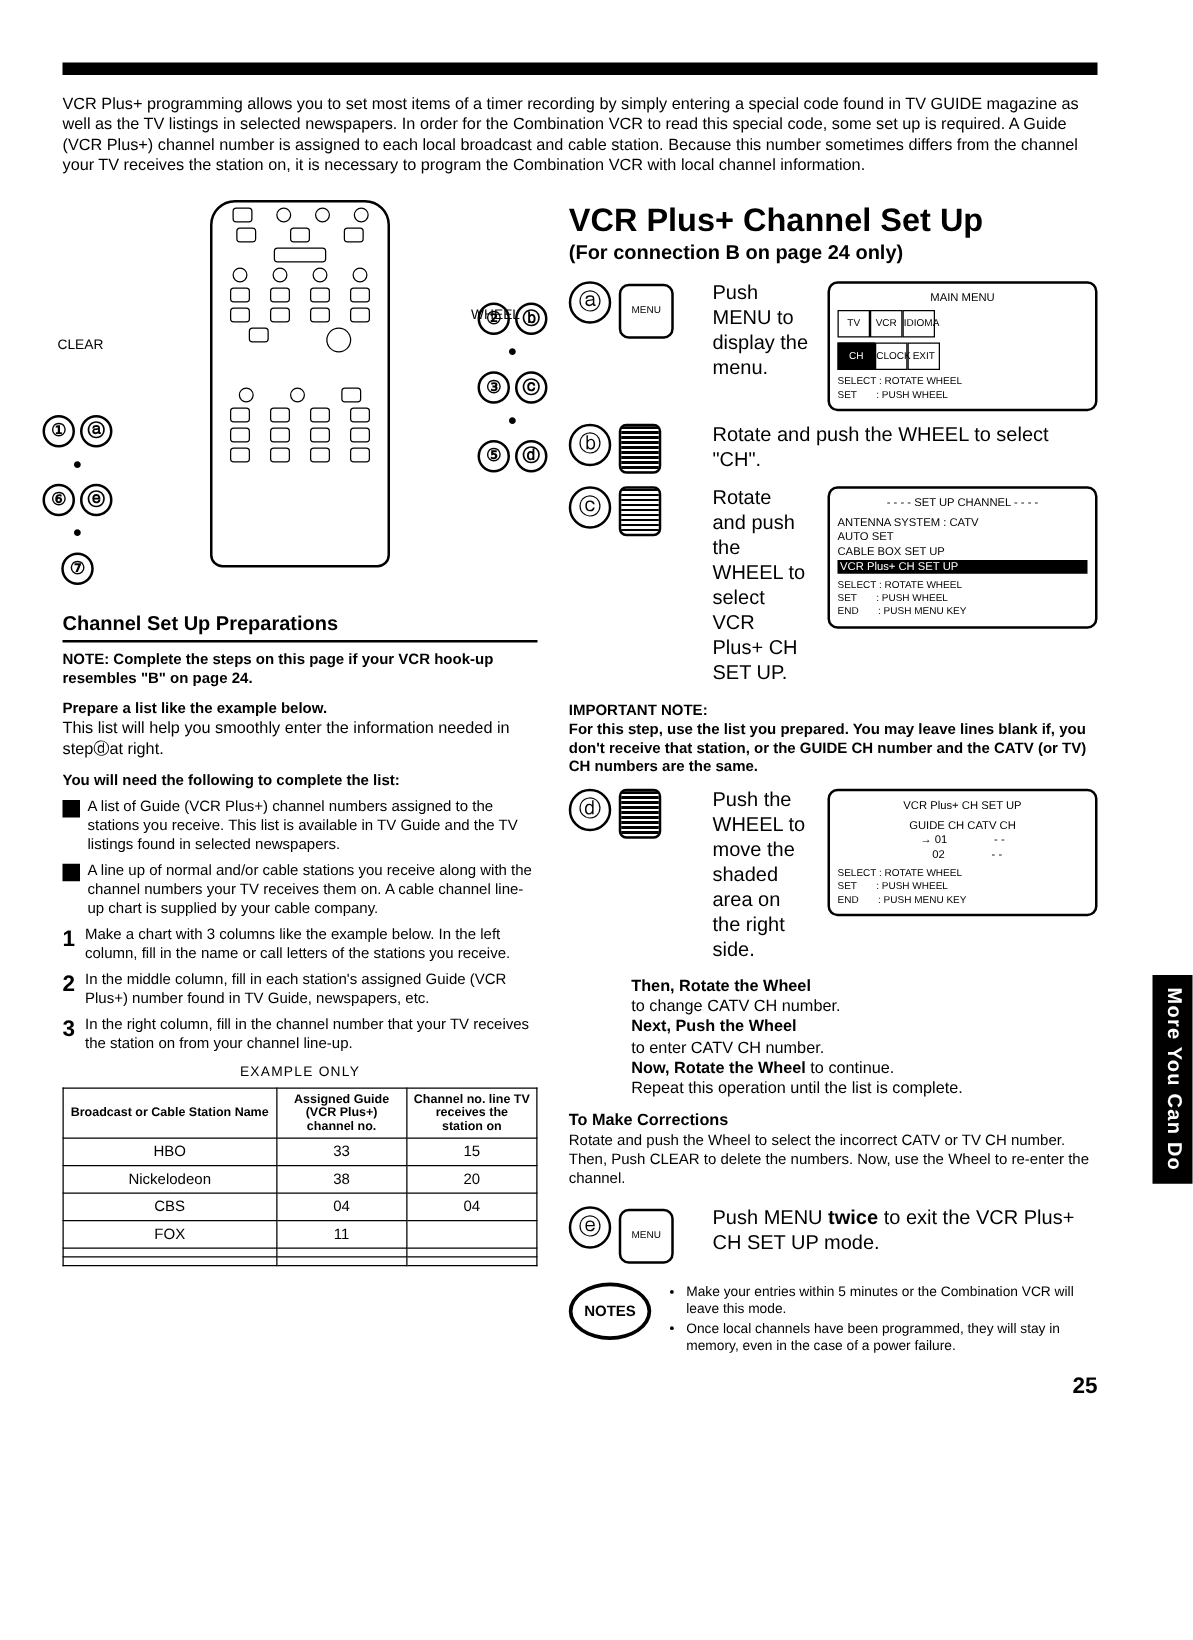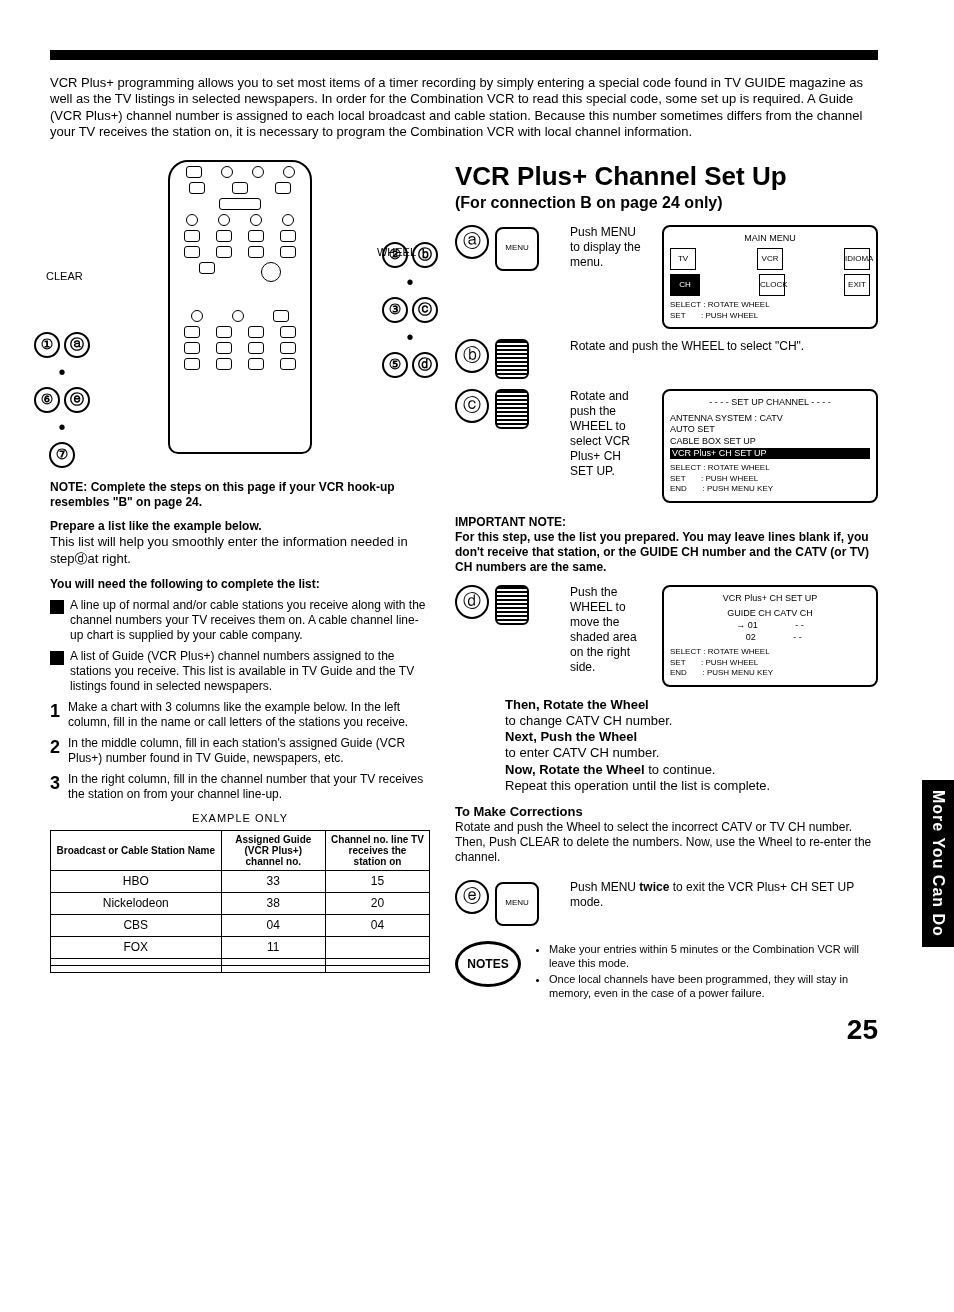--- a/index.html
+++ b/index.html
@@ -59,35 +59,35 @@
 .table-ex th,.table-ex td { border:1px solid #000; padding:3px 5px; text-align:center;}
 .table-ex th { font-weight:bold; font-size:10px; line-height:1.1;}
 .ex-title { text-align:center; font-size:11px; letter-spacing:1px; margin-top:10px;}
 .h1 { font-weight:bold; font-size:26px; margin:0;}
 .h1-sub { font-weight:bold; font-size:16px; margin:0 0 12px 0;}
 .step { display:flex; gap:15px; margin:10px 0; align-items:flex-start;}
 .step-left { width:100px; display:flex; align-items:flex-start; gap:6px;}
 .step-circ { width:30px; height:30px; border:2px solid #000; border-radius:50%; text-align:center; line-height:28px; font-size:18px; flex-shrink:0;}
 .step-icon { width:40px; height:26px; border:2px solid #000; border-radius:8px; margin-top:2px; text-align:center; font-size:8px; line-height:10px; padding-top:14px;}
 .step-wheel { width:30px; height:36px; border:2px solid #000; border-radius:6px; margin-top:0; background:repeating-linear-gradient(#000,#000 2px,#fff 2px,#fff 4px);}
-.step-text { flex:1; font-size:12px;}
+.step-text { flex:1; font-size:16px;}
 .osd-box { border:2px solid #000; border-radius:8px; padding:6px; font-size:9px; width:200px; line-height:1.3;}
 .osd-title { text-align:center; font-size:9px; margin-bottom:4px;}
-.osd-grid { display:flex; justify-content:space-between; margin-bottom:4px;}
+.osd-grid { display:flex; justify-content:flex-start; margin-bottom:4px;}
 .osd-sq { border:1px solid #000; width:24px; height:20px; text-align:center; font-size:8px; line-height:20px;}
 .osd-footer { font-size:8px;}
 .inverse { background:#000; color:#fff; padding:0 2px;}
 .imp-note { font-weight:bold; font-size:12px; margin-top:12px;}
 .sub-section { font-weight:bold; font-size:13px; margin-top:10px;}
 .side-tab { position:absolute; right:0; top:780px; background:#000; color:#fff; writing-mode:vertical-rl; padding:10px 6px; font-weight:bold; font-size:16px; letter-spacing:1px;}
 .notes-row { display:flex; gap:10px; align-items:flex-start; margin-top:15px;}
 .notes-badge { border:3px solid #000; border-radius:50%; width:60px; height:40px; text-align:center; font-weight:bold; font-size:12px; line-height:40px; flex-shrink:0;}
 .notes-list { font-size:11px;}
 .notes-list li { margin:2px 0;}
-.pagenum { text-align:right; font-size:28px; font-weight:bold; margin-top:10px;}
+.pagenum { text-align:right; font-size:18px; font-weight:bold; margin-top:10px;}
 .left-circ-col { position:absolute; left:-18px; top:170px;}
 .right-circ-col { position:absolute; right:-10px; top:80px;}
 </style>
 </head>
 <body>
 
 <div class="page">
   <div class="topbar"></div>
 
   <div class="intro">VCR Plus+ programming allows you to set most items of a timer recording by simply entering a special code found in TV GUIDE magazine as well as the TV listings in selected newspapers. In order for the Combination VCR to read this special code, some set up is required. A Guide (VCR Plus+) channel number is assigned to each local broadcast and cable station. Because this number sometimes differs from the channel your TV receives the station on, it is necessary to program the Combination VCR with local channel information.</div>
@@ -169,34 +169,35 @@
         </div>
         <div class="right-circ-col">
           <span class="num-circ">②</span><span class="num-circ">ⓑ</span><br>
           <span style="font-size:20px;">•</span><br>
           <span class="num-circ">③</span><span class="num-circ">ⓒ</span><br>
           <span style="font-size:20px;">•</span><br>
           <span class="num-circ">⑤</span><span class="num-circ">ⓓ</span>
         </div>
       </div>
 
+      <div class="section-h">Channel Set Up Preparations</div>
       <div class="note-bold">NOTE: Complete the steps on this page if your VCR hook-up resembles "B" on page 24.</div>
       <div style="margin-top:8px;">
         <span class="note-bold">Prepare a list like the example below.</span><br>
         <span>This list will help you smoothly enter the information needed in stepⓓat right.</span>
       </div>
       <div class="note-bold" style="margin-top:10px;">You will need the following to complete the list:</div>
 
       <div class="bullet-item">
           <div class="sq"></div>
-          <div>A line up of normal and/or cable stations you receive along with the channel numbers your TV receives them on. A cable channel line-up chart is supplied by your cable company.</div>
+          <div><span>A list of Guide (VCR Plus+) channel numbers assigned to the stations you receive. This list is available in TV Guide and the TV listings found in selected newspapers.</span></div>
         </div>
       <div class="bullet-item">
           <div class="sq"></div>
-          <div><span>A list of Guide (VCR Plus+) channel numbers assigned to the stations you receive. This list is available in TV Guide and the TV listings found in selected newspapers.</span></div>
+          <div>A line up of normal and/or cable stations you receive along with the channel numbers your TV receives them on. A cable channel line-up chart is supplied by your cable company.</div>
         </div>
 
       <div class="num-item">
           <div class="n">1</div>
           <div>Make a chart with 3 columns like the example below. In the left column, fill in the name or call letters of the stations you receive.</div>
         </div>
       <div class="num-item">
           <div class="n">2</div>
           <div>In the middle column, fill in each station's assigned Guide (VCR Plus+) number found in TV Guide, newspapers, etc.</div>
         </div>

